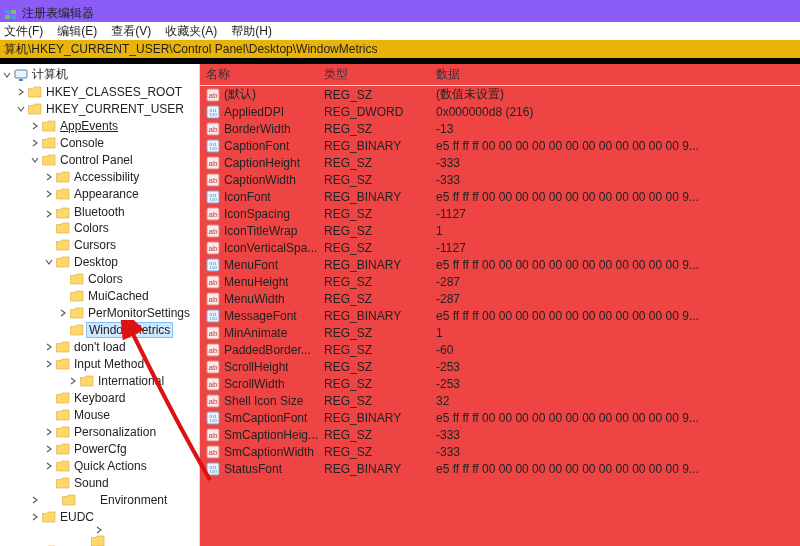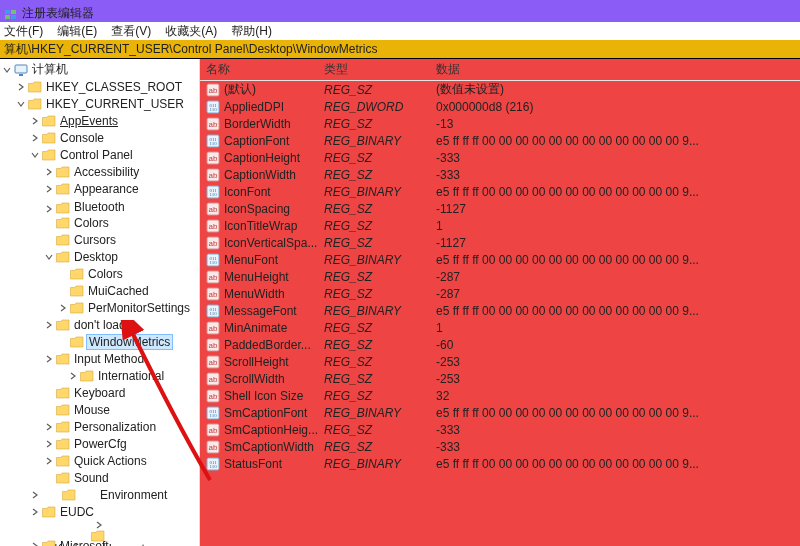--- a/index.html
+++ b/index.html
@@ -44,21 +44,21 @@
     align-items: center;
     padding: 0 4px;
     background: #eab308;
     font-size: 12px;
     color:#222;
   }
   
   .main {
     display:flex;
     height: calc(546px - 58px);
-    border-top: 1px solid #000000;
+    border-top: 6px solid #000000;
   }
   .tree-pane {
     width: 200px;
     border-right: 1px solid #dcdcdc;
     overflow: hidden;
     background:#fff;
   }
   .list-pane {
     flex:1;
     overflow:hidden;
@@ -114,21 +114,21 @@
   .val-row {
     display:flex;
     align-items:center;
     height:17px;
     font-size:12px;
     color:#222;
     white-space:nowrap;
   }
   .val-row .cell { padding: 0 6px; overflow:hidden; text-overflow:ellipsis; }
   .val-row .cell-name { width:118px; flex:0 0 auto; display:flex; align-items:center; }
-  .val-row .cell-type { width:112px; flex:0 0 auto;font-style:italic; }
+  .val-row .cell-type { width:112px; flex:0 0 auto; }
   .val-row .cell-data { flex:1; overflow:hidden; text-overflow:ellipsis; }
   .val-ico { width:14px; height:14px; flex:0 0 auto; margin-right:4px; }
   
   .red-arrow {
     position:absolute;
     left: 115px;
     top: 320px;
     pointer-events:none;
     z-index:50;
   }
@@ -306,37 +306,37 @@
           <span class="expander">
             <svg width="8" height="8" class="exp-closed">
               <polyline points="2,1 6,4 2,7"></polyline>
             </svg>
           </span>
           <span class="folder-ico"><svg width="14" height="12">
               <use href="#sym-folder"></use>
             </svg></span>
           <span class="tree-label">PerMonitorSettings</span>
         </div>
-        <div class="tree-row" style="padding-left: 44px;">
-          <span class="expander">
-            <svg width="8" height="8" class="exp-closed">
-              <polyline points="2,1 6,4 2,7"></polyline>
-            </svg>
-          </span>
-          <span class="folder-ico"><svg width="14" height="12">
-              <use href="#sym-folder"></use>
-            </svg></span>
-          <span class="tree-label">don't load</span>
-        </div>
         <div class="tree-row selected" style="padding-left: 58px;">
           <span class="expander"></span>
           <span class="folder-ico"><svg width="14" height="12">
               <use href="#sym-folder"></use>
             </svg></span>
           <span class="tree-label">WindowMetrics</span>
+        </div>
+        <div class="tree-row" style="padding-left: 44px;">
+          <span class="expander">
+            <svg width="8" height="8" class="exp-closed">
+              <polyline points="2,1 6,4 2,7"></polyline>
+            </svg>
+          </span>
+          <span class="folder-ico"><svg width="14" height="12">
+              <use href="#sym-folder"></use>
+            </svg></span>
+          <span class="tree-label">don't load</span>
         </div>
         <div class="tree-row" style="padding-left: 44px;">
           <span class="expander">
             <svg width="8" height="8" class="exp-closed">
               <polyline points="2,1 6,4 2,7"></polyline>
             </svg>
           </span>
           <span class="folder-ico"><svg width="14" height="12">
               <use href="#sym-folder"></use>
             </svg></span>

